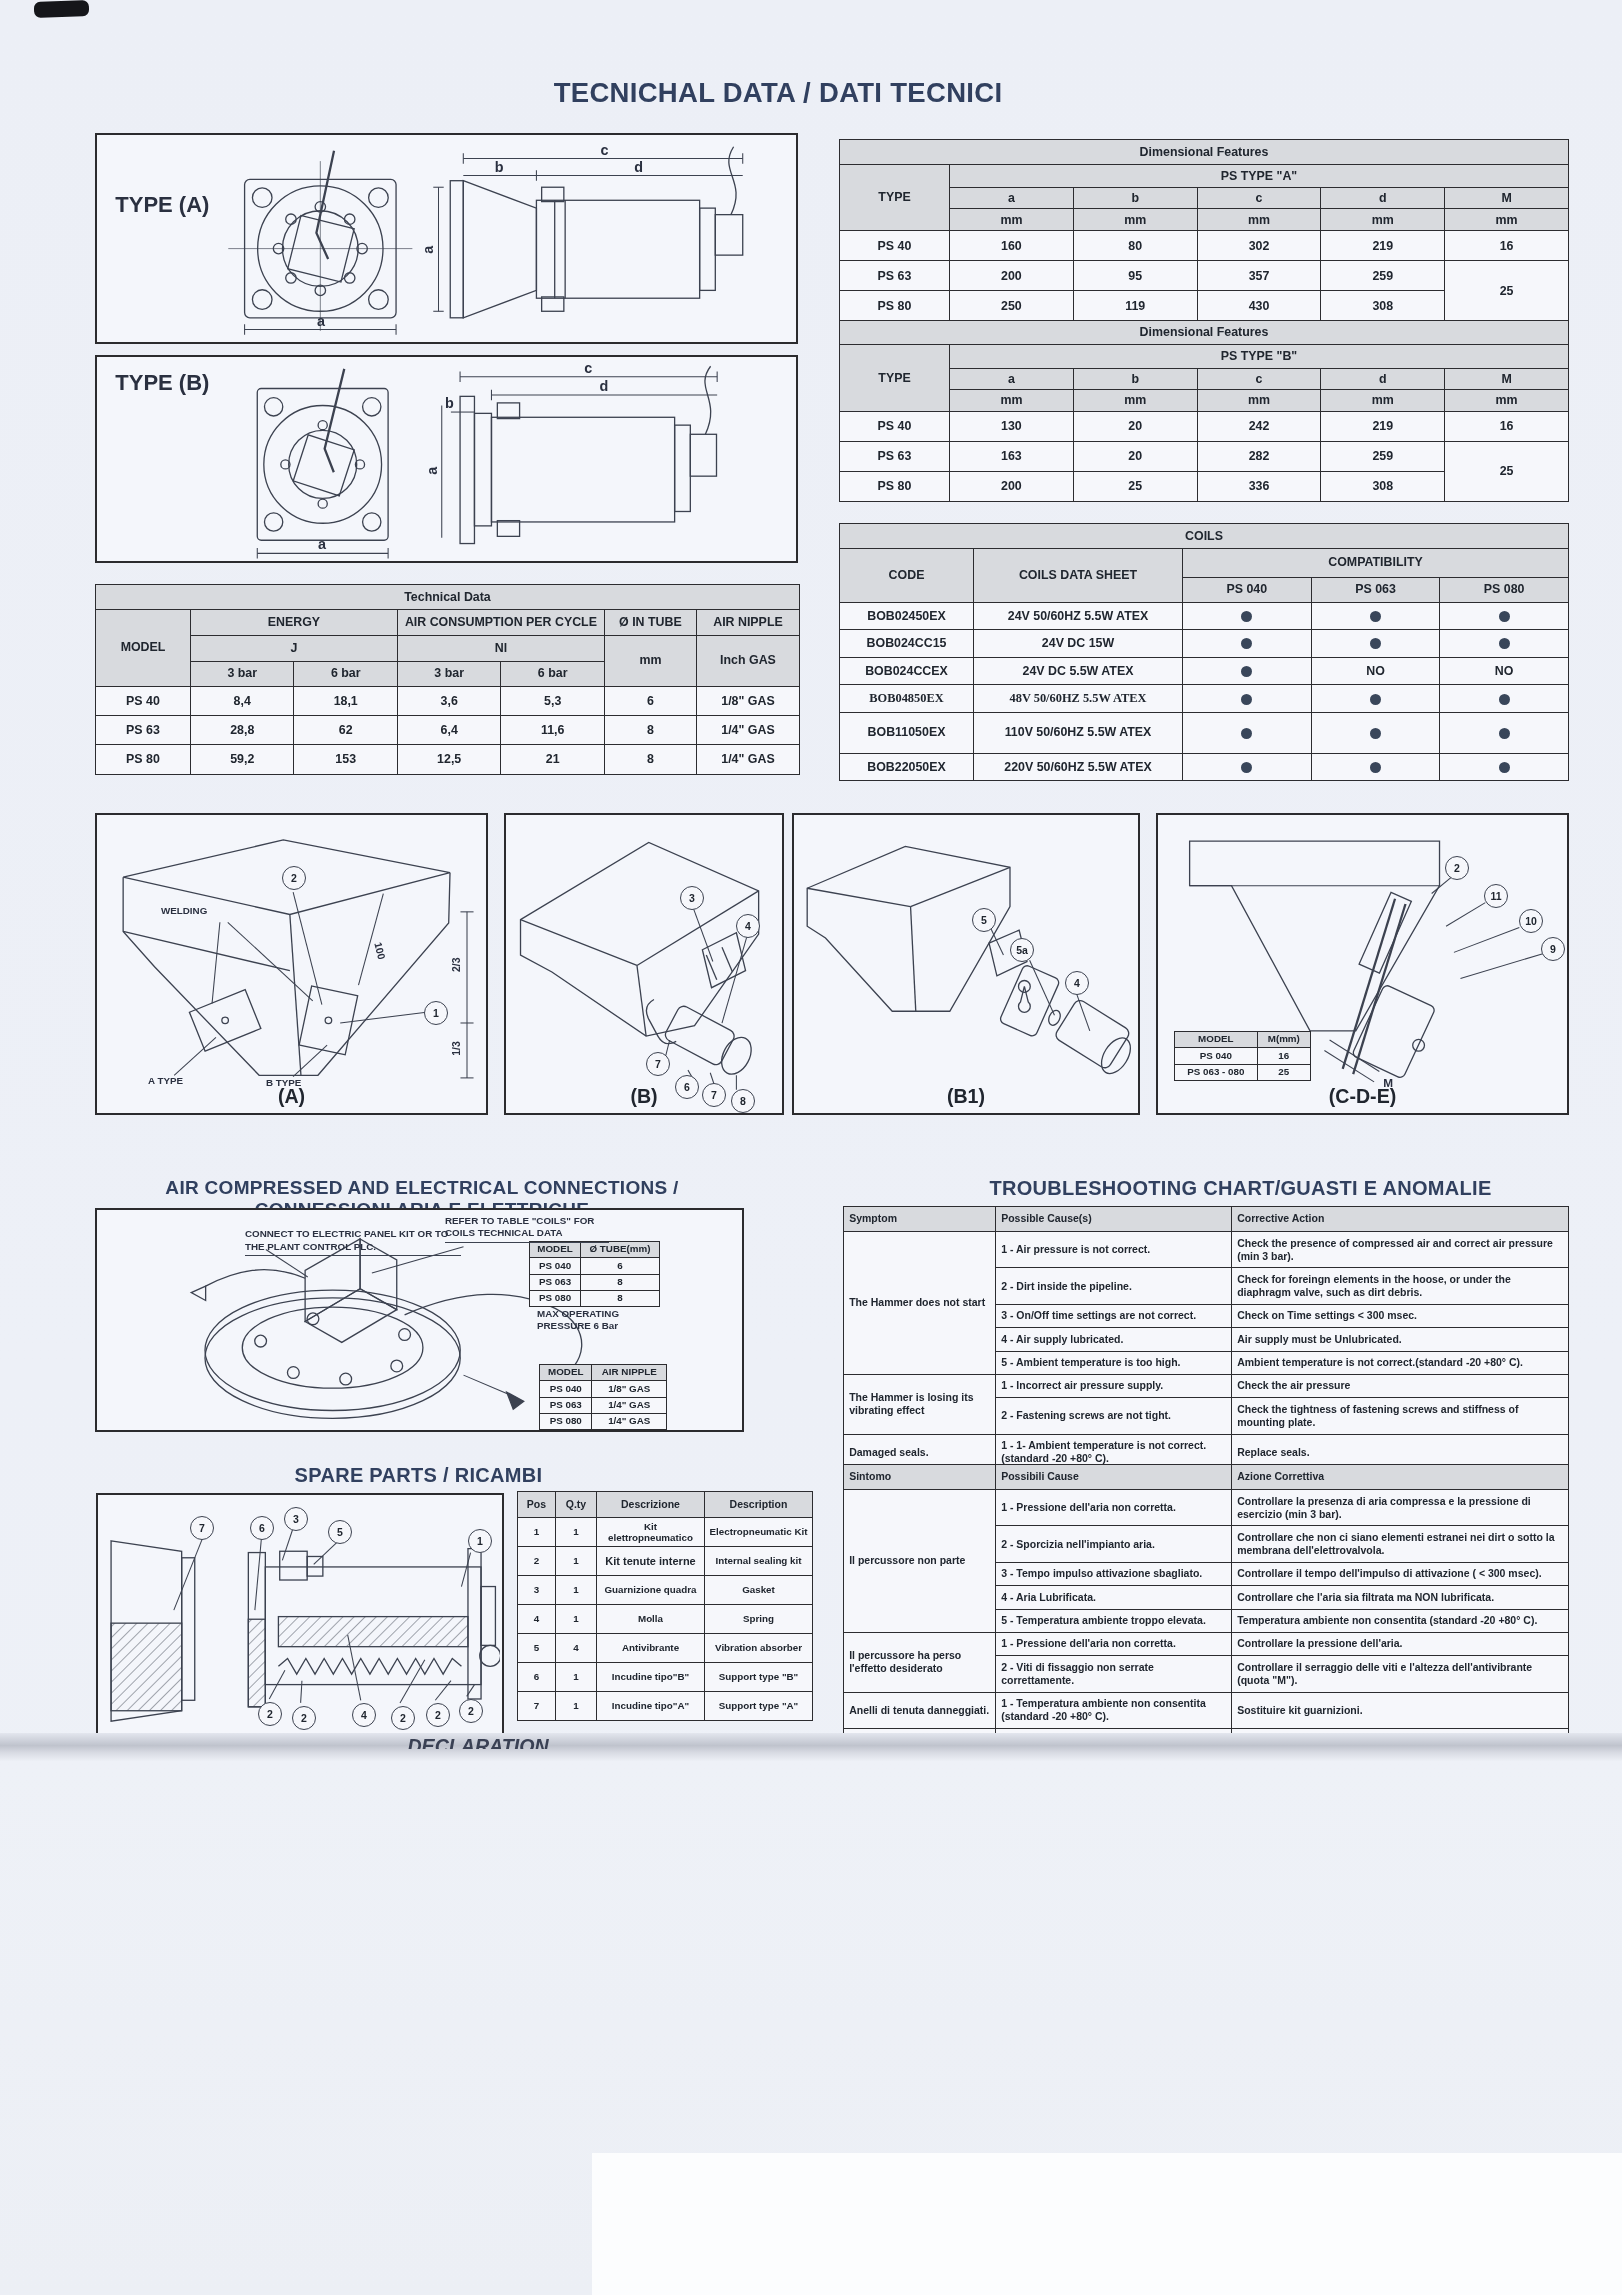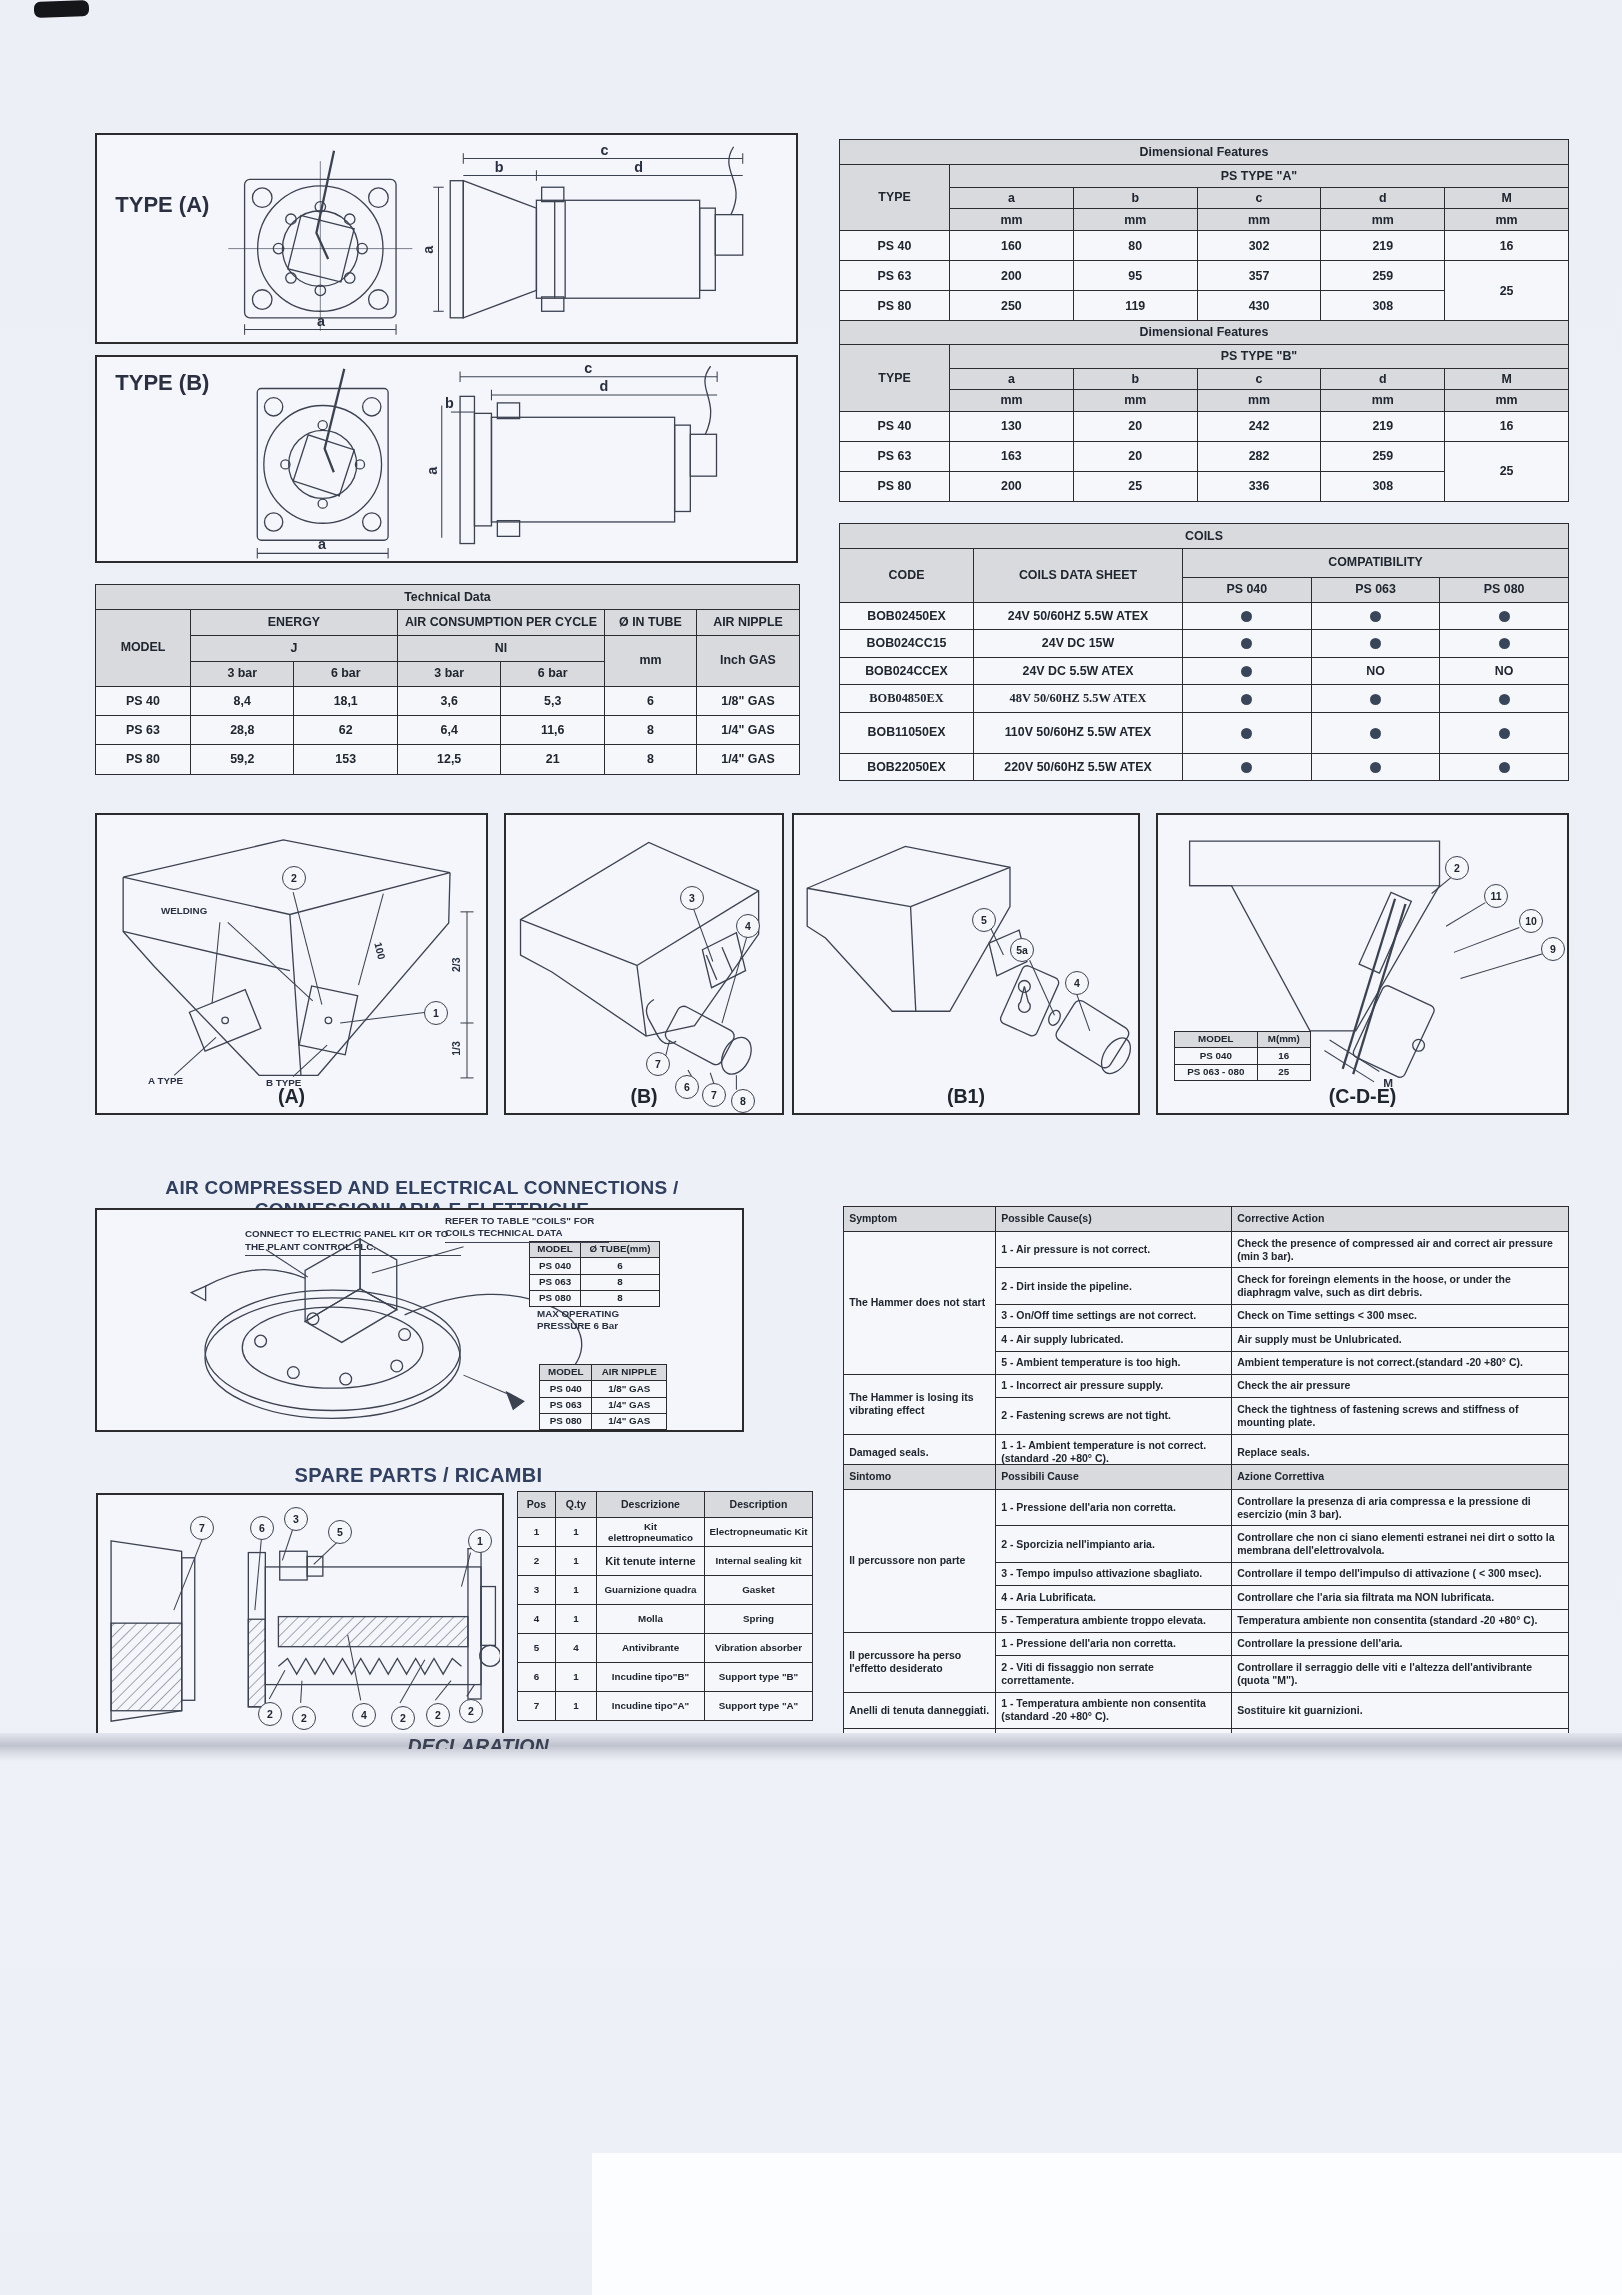--- a/index.html
+++ b/index.html
@@ -33,20 +33,21 @@
   .white-corner{position:absolute;left:592px;top:2153px;width:1031px;height:143px;background:#fcfdfe;z-index:2;}
   .scanmark{position:absolute;left:34px;top:1.3px;width:55px;height:15.7px;background:#15161a;border-radius:6.5px;transform:rotate(-2deg);z-index:6;}
   .decl{position:absolute;left:308px;top:1735px;width:340px;height:13.7px;overflow:hidden;text-align:center;font-weight:bold;font-size:19.6px;color:#3a4154;z-index:6;font-style:italic;}
 </style>
 </head>
 <body>
 
 <div id="page">
   <div class="scanmark"></div>
 
+  <div class="sec-title" style="top:77px;left:222px;width:1112px;font-size:27.5px;">TECNICHAL DATA / DATI TECNICI</div>
 
   <div class="panel" style="left:95px;top:133px;width:703px;height:211px;">
     <div class="ann" style="left:18.3px;top:11.8px;font-size:22px;margin-top:44px;">TYPE (A)</div>
     <svg width="698" height="205" viewBox="0 0 1067 314">
       <g class="drw">
         <rect x="225" y="68" width="232" height="212" rx="8"></rect>
         <circle cx="341" cy="174" r="96"></circle>
         <circle cx="341" cy="174" r="58"></circle>
         <rect x="300" y="132" width="84" height="84" transform="rotate(14 341 174)"></rect>
         <circle cx="252" cy="96" r="15"></circle>
@@ -621,20 +622,21 @@
             </tr>
             <tr>
               <td>PS 080</td>
               <td>1/4" GAS</td>
             </tr>
           </tbody>
         </table>
       </div>
   </div>
 
+  <div class="sec-title" style="top:1177px;left:910px;width:661px;font-size:20px;">TROUBLESHOOTING CHART/GUASTI E ANOMALIE</div>
 
   <div class="abs" style="left:843px;top:1206px;width:726px;">
     <table class="trouble">
       <colgroup>
           <col style="width:152px">
           <col style="width:236px">
           <col>
         </colgroup>
       <thead>
           <tr style="height:25px;">

